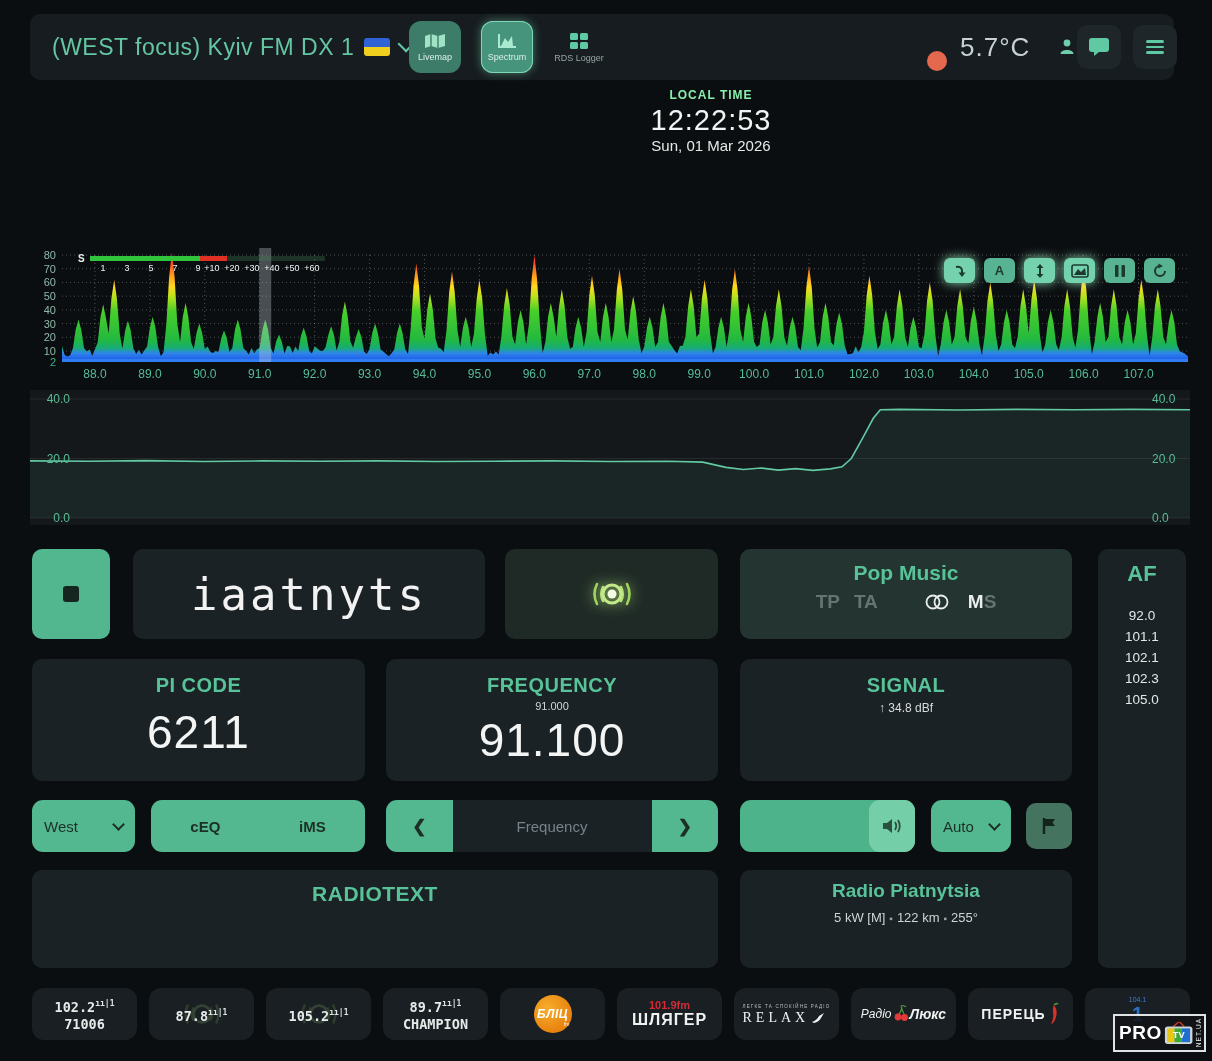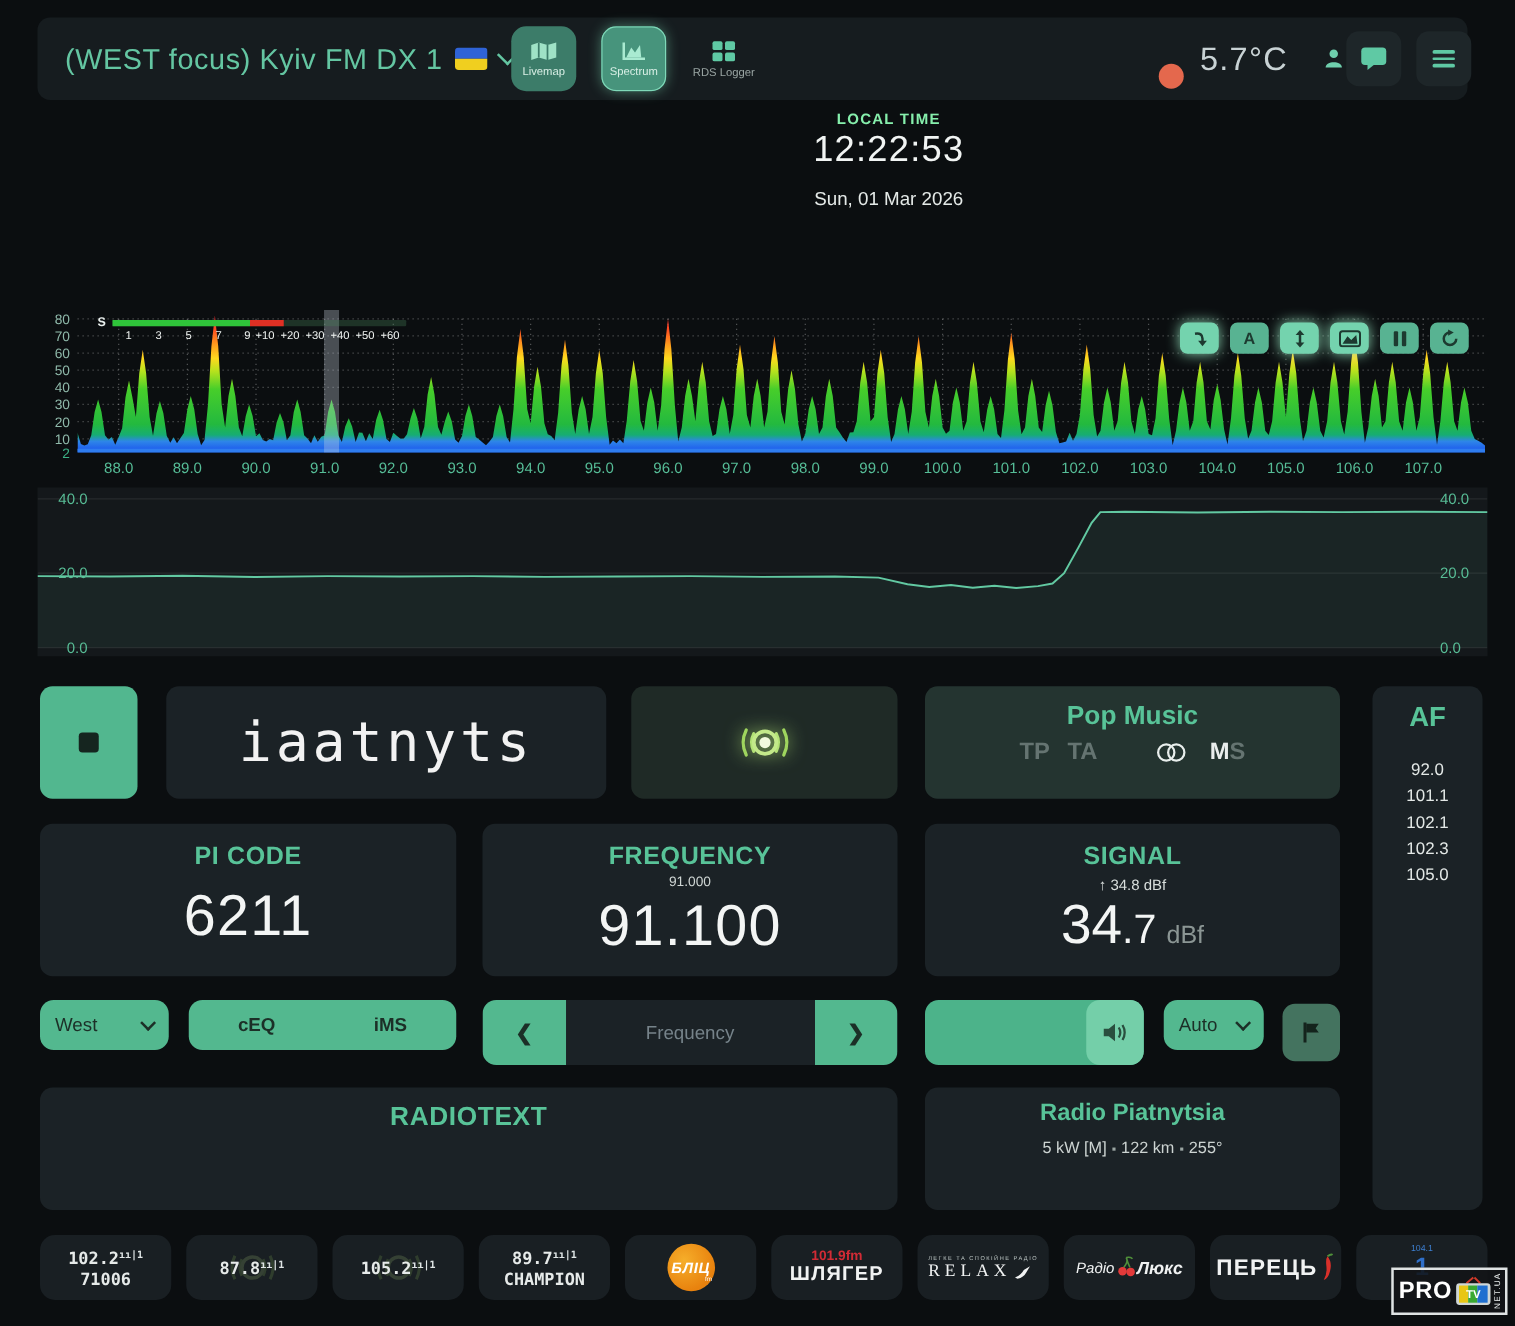--- a/index.html
+++ b/index.html
@@ -30,21 +30,21 @@
   .listeners .cnt { font-size:14px; color:#dfe6e4; }
   .iconbtn { position:absolute; top:11px; width:44px; height:44px; border-radius:10px; background:#1e2629;
     display:flex; align-items:center; justify-content:center; cursor:pointer; }
   .ib-chat { left:1047px; } .ib-menu { left:1103px; }
   .burger div { width:18px; height:2.5px; background:#5fc9a4; margin:3px 0; border-radius:2px; }
 
   
   .clock { position:absolute; left:711px; top:88px; transform:translateX(-50%); text-align:center; }
   .clock .lab { font-size:12px; font-weight:bold; letter-spacing:1px; color:#86efac; }
   .clock .time { font-size:29px; color:#f1f4f3; letter-spacing:1px; margin-top:2px; }
-  .clock .date { font-size:15px; color:#e4e9e7; margin-top:14px; }
+  .clock .date { font-size:15px; color:#e4e9e7; margin-top:0; }
 
   
   .spec-wrap { position:absolute; left:30px; top:248px; width:1160px; height:140px; }
   .grid { stroke:rgba(255,255,255,.28); stroke-dasharray:1 3; stroke-width:1; }
   .ylab { fill:#8fb9aa; font-size:11px; font-family:"Liberation Sans",sans-serif; }
   .ylab.min { fill:#3db287; }
   .xlab { fill:#56bd97; font-size:12px; font-family:"Liberation Sans",sans-serif; }
   .smeter { position:absolute; left:48px; top:5px; width:260px; height:26px; }
   .smeter .s { position:absolute; left:0; top:0; font-size:10px; font-weight:bold; color:#e8eeec; }
   .sm-bar { position:absolute; left:12px; top:3px; width:235px; height:5px; background:rgba(70,130,90,.32); border-radius:1px; }
@@ -87,21 +87,21 @@
   .bigval { text-align:center; font-size:46px; font-weight:300; color:#f3f5f4; letter-spacing:1px; margin-top:8px; }
   .fq-small { text-align:center; font-size:11px; color:#cfd6d4; margin-top:3px; }
   .fq-big { margin-top:1px; }
   .peakrow { text-align:center; font-size:12px; color:#d8dedc; margin-top:4px; }
   .sigrow { text-align:center; margin-top:0px; }
   .sigrow .i { font-size:44px; font-weight:300; color:#f3f5f4; }
   .sigrow .d { font-size:33px; font-weight:300; color:#f3f5f4; }
   .sigrow .u { font-size:20px; color:#8b9694; margin-left:8px; }
 
   
-  .grnbtn { position:absolute; top:800px; height:40px; background:#53b88f; border-radius:11px;
+  .grnbtn { position:absolute; top:800px; height:52px; background:#53b88f; border-radius:11px;
     display:flex; align-items:center; cursor:pointer; color:#1c2f27; }
   .sel-ant { left:32px; width:103px; padding:0 12px; justify-content:space-between; font-size:15px; }
   .selchev { width:9px; height:9px; border-right:2px solid #1c2f27; border-bottom:2px solid #1c2f27; transform:rotate(45deg); margin-top:-4px; }
   .eq-pill { left:151px; width:214px; justify-content:space-around; font-size:15px; font-weight:bold; }
   .tuner { position:absolute; left:386px; top:800px; width:332px; height:52px; border-radius:11px; overflow:hidden; display:flex; }
   .tune-btn { width:80px; background:#53b88f; border:none; color:#1c2f27; font-size:17px; font-weight:bold; cursor:pointer; }
   .tune-input { flex:1; background:#1b2226; border:none; outline:none; text-align:center; color:#cfd6d4;
     font-size:15px; font-family:"Liberation Sans",sans-serif; }
   .tune-input::placeholder { color:#76838a; }
   .volume { position:absolute; left:740px; top:800px; width:175px; height:52px; background:#4cb38a; border-radius:11px; cursor:pointer; }
@@ -132,21 +132,21 @@
     display:flex; align-items:center; justify-content:center; position:relative; }
   .lg-blits .t { color:#fff; font-size:12px; font-weight:bold; font-style:italic; letter-spacing:.5px; }
   .lg-blits .fm { position:absolute; right:2px; bottom:6px; font-size:5px; color:#fff; }
   .lg-top-red { font-size:11px; font-weight:bold; color:#d22b35; line-height:11px; }
   .lg-shl { font-size:16px; font-weight:bold; color:#f0f2f2; letter-spacing:1px; line-height:17px; }
   .lg-relax-top { font-size:4.5px; color:#b9c2c0; letter-spacing:1.2px; line-height:7px; }
   .lg-relax { font-size:14px; color:#f0f2f2; letter-spacing:4px; font-family:"Liberation Serif",serif; display:flex; align-items:center; }
   .lg-lux { font-style:italic; color:#f0f2f2; display:flex; align-items:center; gap:1px; }
   .lg-lux .a { font-size:12px; } .lg-lux .b { font-size:14px; font-weight:bold; }
   .lg-per { display:flex; align-items:center; gap:2px; }
-  .lg-per .t { font-size:18px; font-weight:bold; color:#f0f2f2; letter-spacing:1px; }
+  .lg-per .t { font-size:14px; font-weight:bold; color:#f0f2f2; letter-spacing:1px; }
   .lg-1fm { display:flex; flex-direction:column; align-items:center; line-height:10px; color:#2f6fc8; }
   .lg-1fm .tp { font-size:7px; color:#3d7fd0; }
   .lg-1fm .one { font-size:20px; font-weight:bold; line-height:18px; }
   .lg-1fm .fm { font-size:8px; }
 
   
   .wm { position:absolute; left:1113px; top:1014px; width:93px; height:38px; background:rgba(18,21,23,.88);
     border:2px solid #dfe3e3; display:flex; align-items:center; padding:0 2px 0 4px; gap:2px; }
   .wm .pro { font-size:19px; font-weight:bold; color:#fff; letter-spacing:.5px; }
   .wm .net { writing-mode:vertical-rl; transform:rotate(180deg); font-size:6.5px; color:#e8ecec; letter-spacing:1px; }
@@ -429,23 +429,20 @@
     <div class="fq-small">91.000</div>
     <div class="bigval fq-big">91.100</div>
   </div>
 
   <div class="panel sg-panel">
     <div class="phead">SIGNAL</div>
     <div class="peakrow">
       <span>↑</span>
       <span>34.8 dBf</span>
     </div>
-    <div class="sigrow">
-      <span class="i">34</span><span class="d">.7</span><span class="u">dBf</span>
-    </div>
   </div>
 
   <div class="grnbtn sel-ant">
     <span>West</span>
     <span class="selchev"></span>
   </div>
 
   <div class="grnbtn eq-pill">
     <span>cEQ</span>
     <span>iMS</span>

